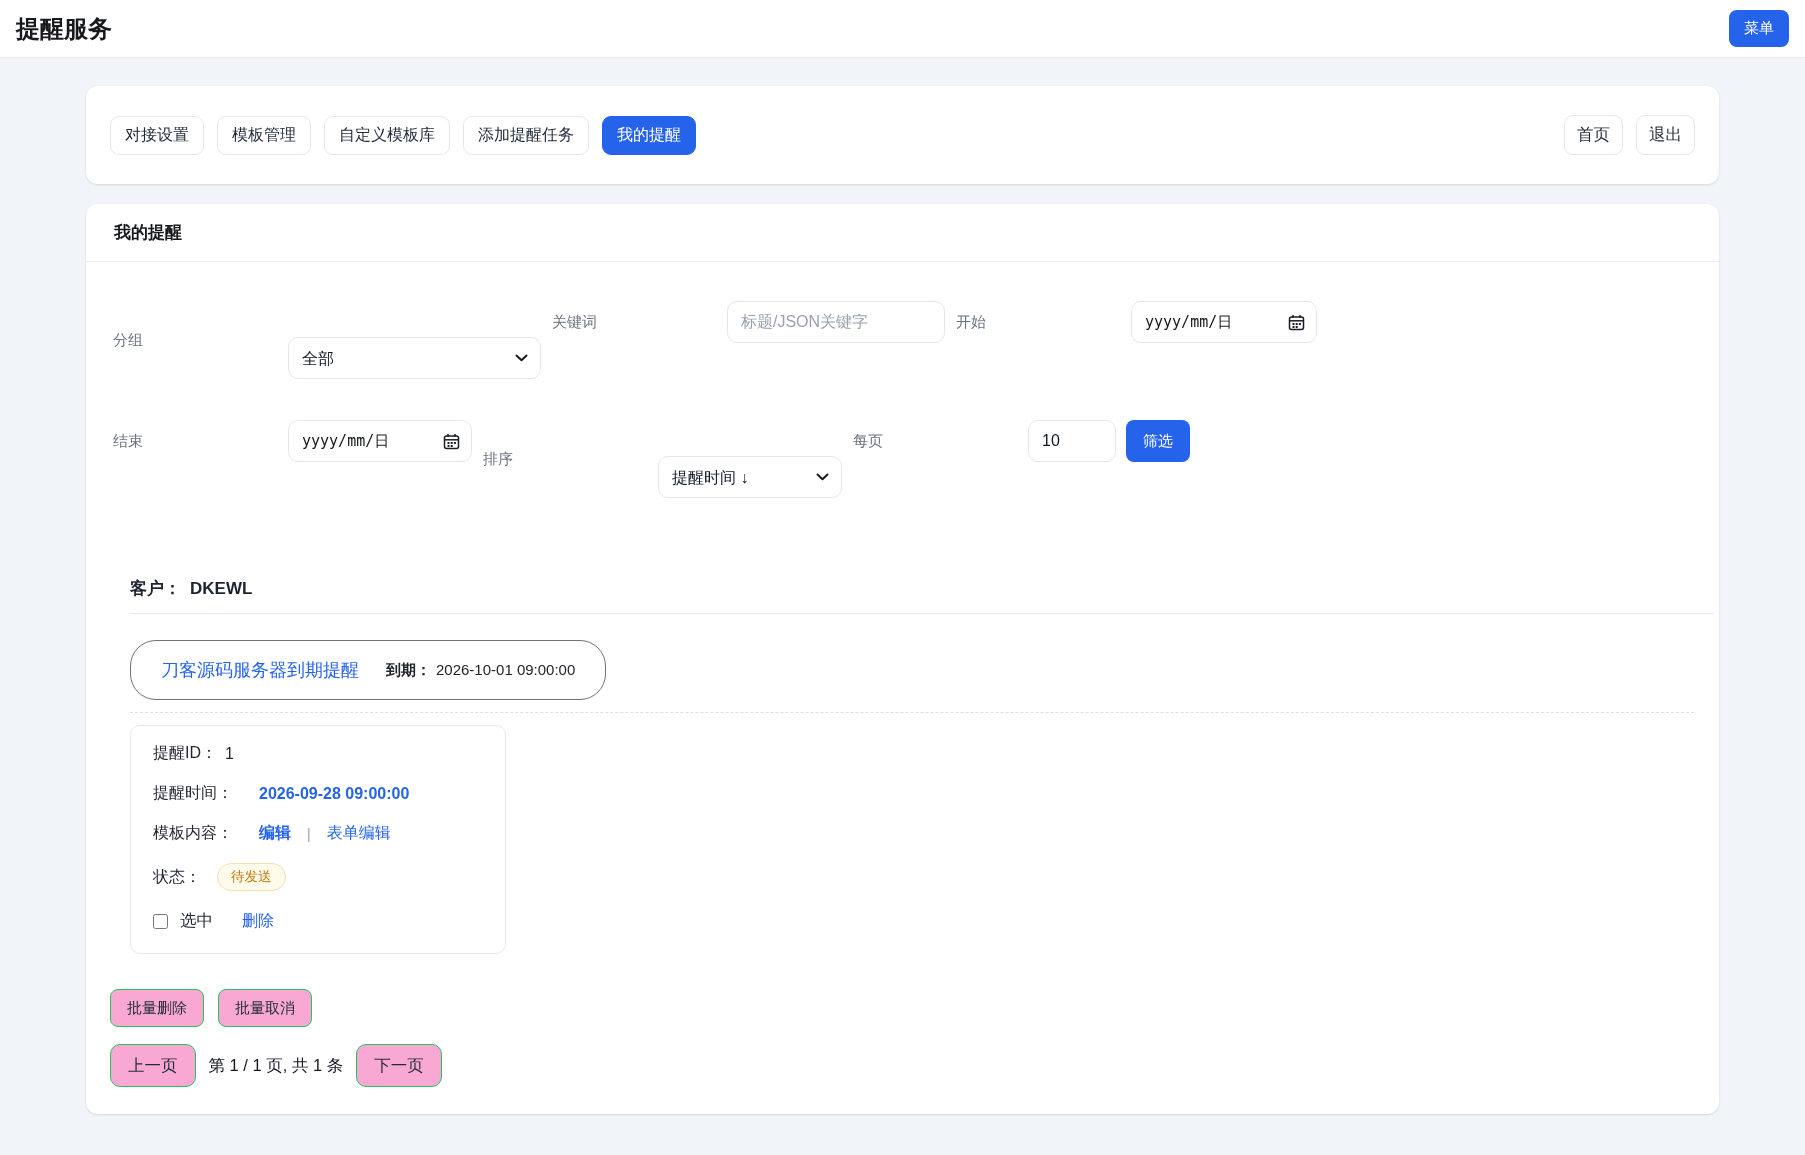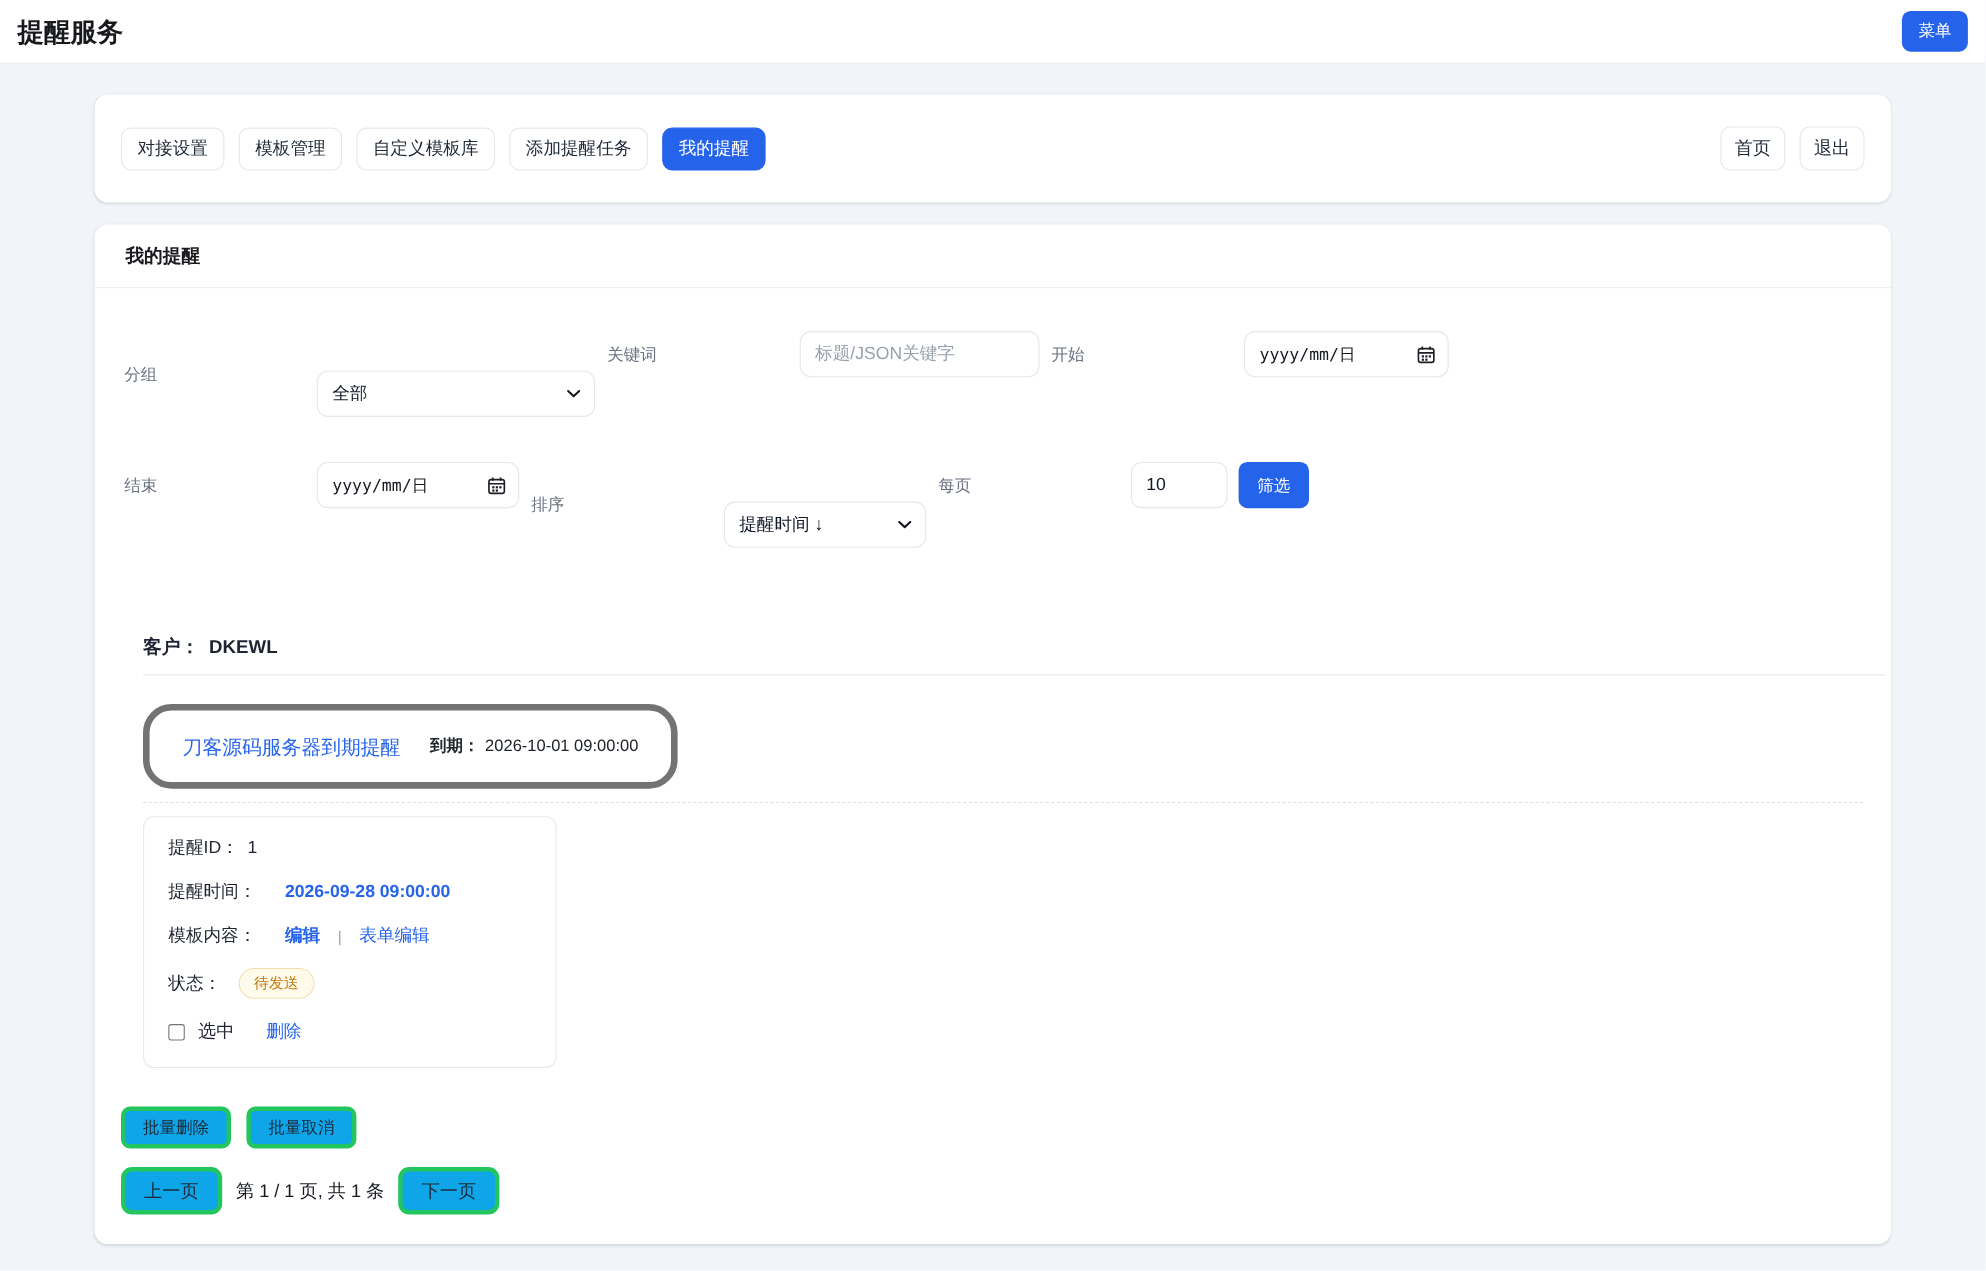--- a/index.html
+++ b/index.html
@@ -66,21 +66,21 @@
   .datefield { display:flex; align-items:center; justify-content:space-between; padding:0 11px 0 13px; cursor:text; }
   .dtext { font-family:"DejaVu Sans Mono",monospace; font-size:15px; color:#15181e; }
   .btn-filter { height:42px; padding:0 17px; margin-left:10px; border-radius:8px; }
   
   .list { padding:79px 5px 0 44px; }
   .customer { display:flex; align-items:baseline; font-size:17px; font-weight:700; color:#1d2330; }
   .c-name { margin-left:9px; }
   hr.solid { border:none; border-top:1px solid #e7e9ed; margin:13px 0 0; }
   .group-pill {
     display:inline-flex; align-items:center; gap:27px; margin-top:26px;
-    height:77px; padding:0 30px; border:6px solid #737373; border-radius:26px; background:#fff;
+    height:60px; padding:0 30px; border:1px solid #737373; border-radius:26px; background:#fff;
   }
   .group-title { color:#2563eb; font-size:18px; text-decoration:none; cursor:pointer; }
   .expire { font-size:15px; color:#20242b; }
   .expire-label { font-weight:700; }
   .expire-value { margin-left:5px; }
   .dashed { border-top:1px dashed #dcdfe5; margin:12px 20px 0 0; }
   .item-card {
     margin-top:12px; width:376px; border:1px solid #e7e9ee; border-radius:10px;
     padding:17px 22px 19px; background:#fff;
   }
@@ -94,21 +94,21 @@
     margin-left:16px; background:#fffbeb; border:1px solid #f3dfb4; color:#c2770e;
     font-size:13.5px; padding:4px 13px; border-radius:999px;
   }
   .cb { width:15px; height:15px; cursor:pointer; }
   .sel-label { margin-left:12px; font-size:16.5px; }
   .del-link { margin-left:29px; }
   
   .footer { padding:35px 28px 0 24px; }
   .batchrow { display:flex; gap:14px; }
   .btn-ghost {
-    background:#0ea5e9; border:4px solid #22c55e; border-radius:8px;
+    background:#f9a8d4; border:1px solid #22c55e; border-radius:8px;
     height:38px; padding:0 16px; font-size:15px; color:#1f2937;
   }
   .pagerow { margin-top:17px; display:flex; align-items:center; gap:13px; }
   .btn-page { height:43px; padding:0 17px; font-size:16.5px; border-radius:10px; }
   .page-info { font-size:16.5px; color:#14181f; }
 </style>
 </head>
 <body>
 
 <header class="topbar">

